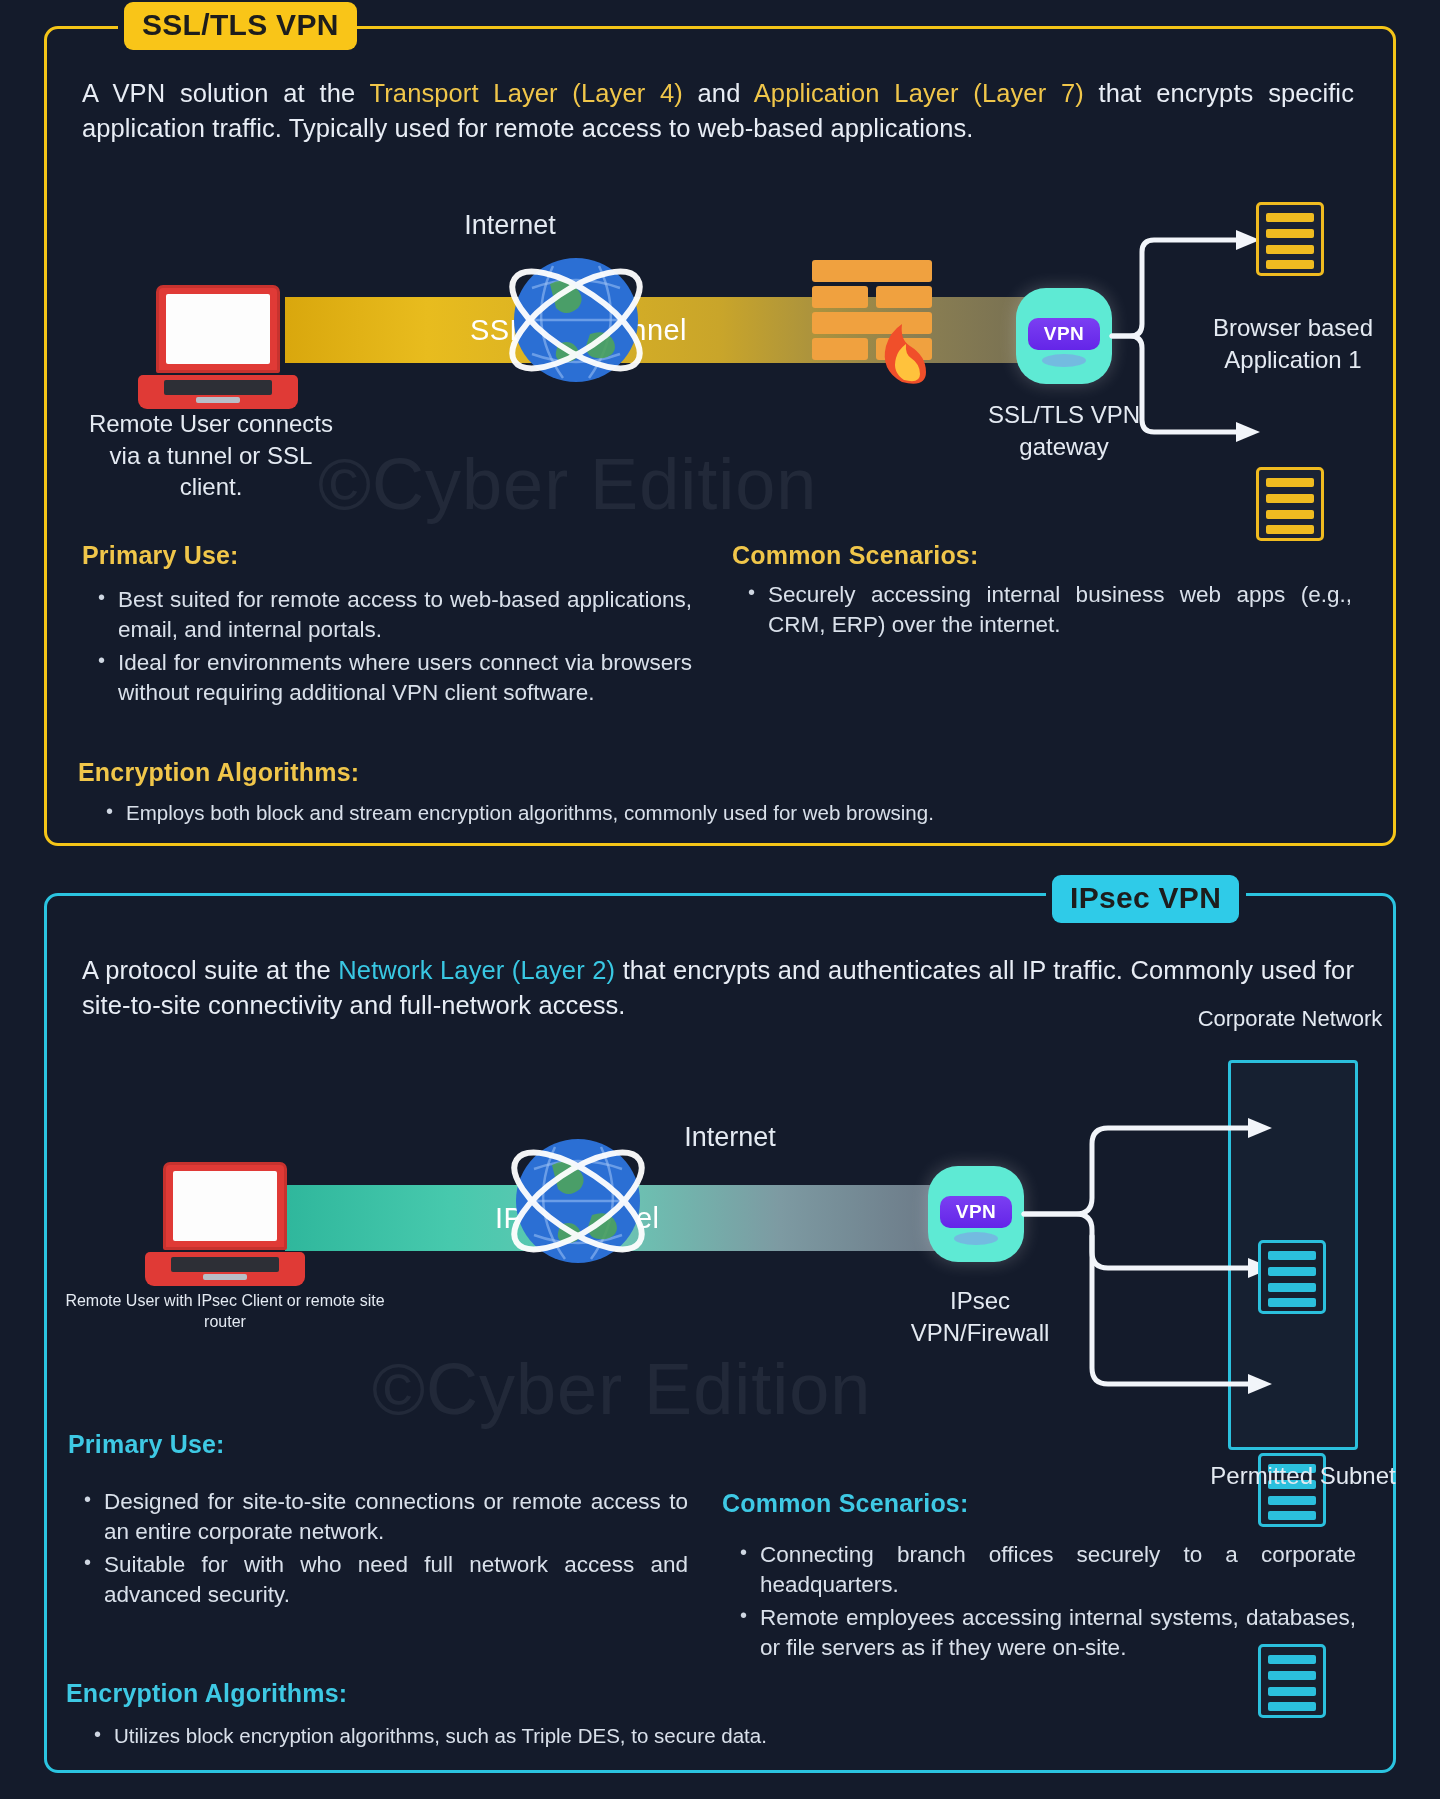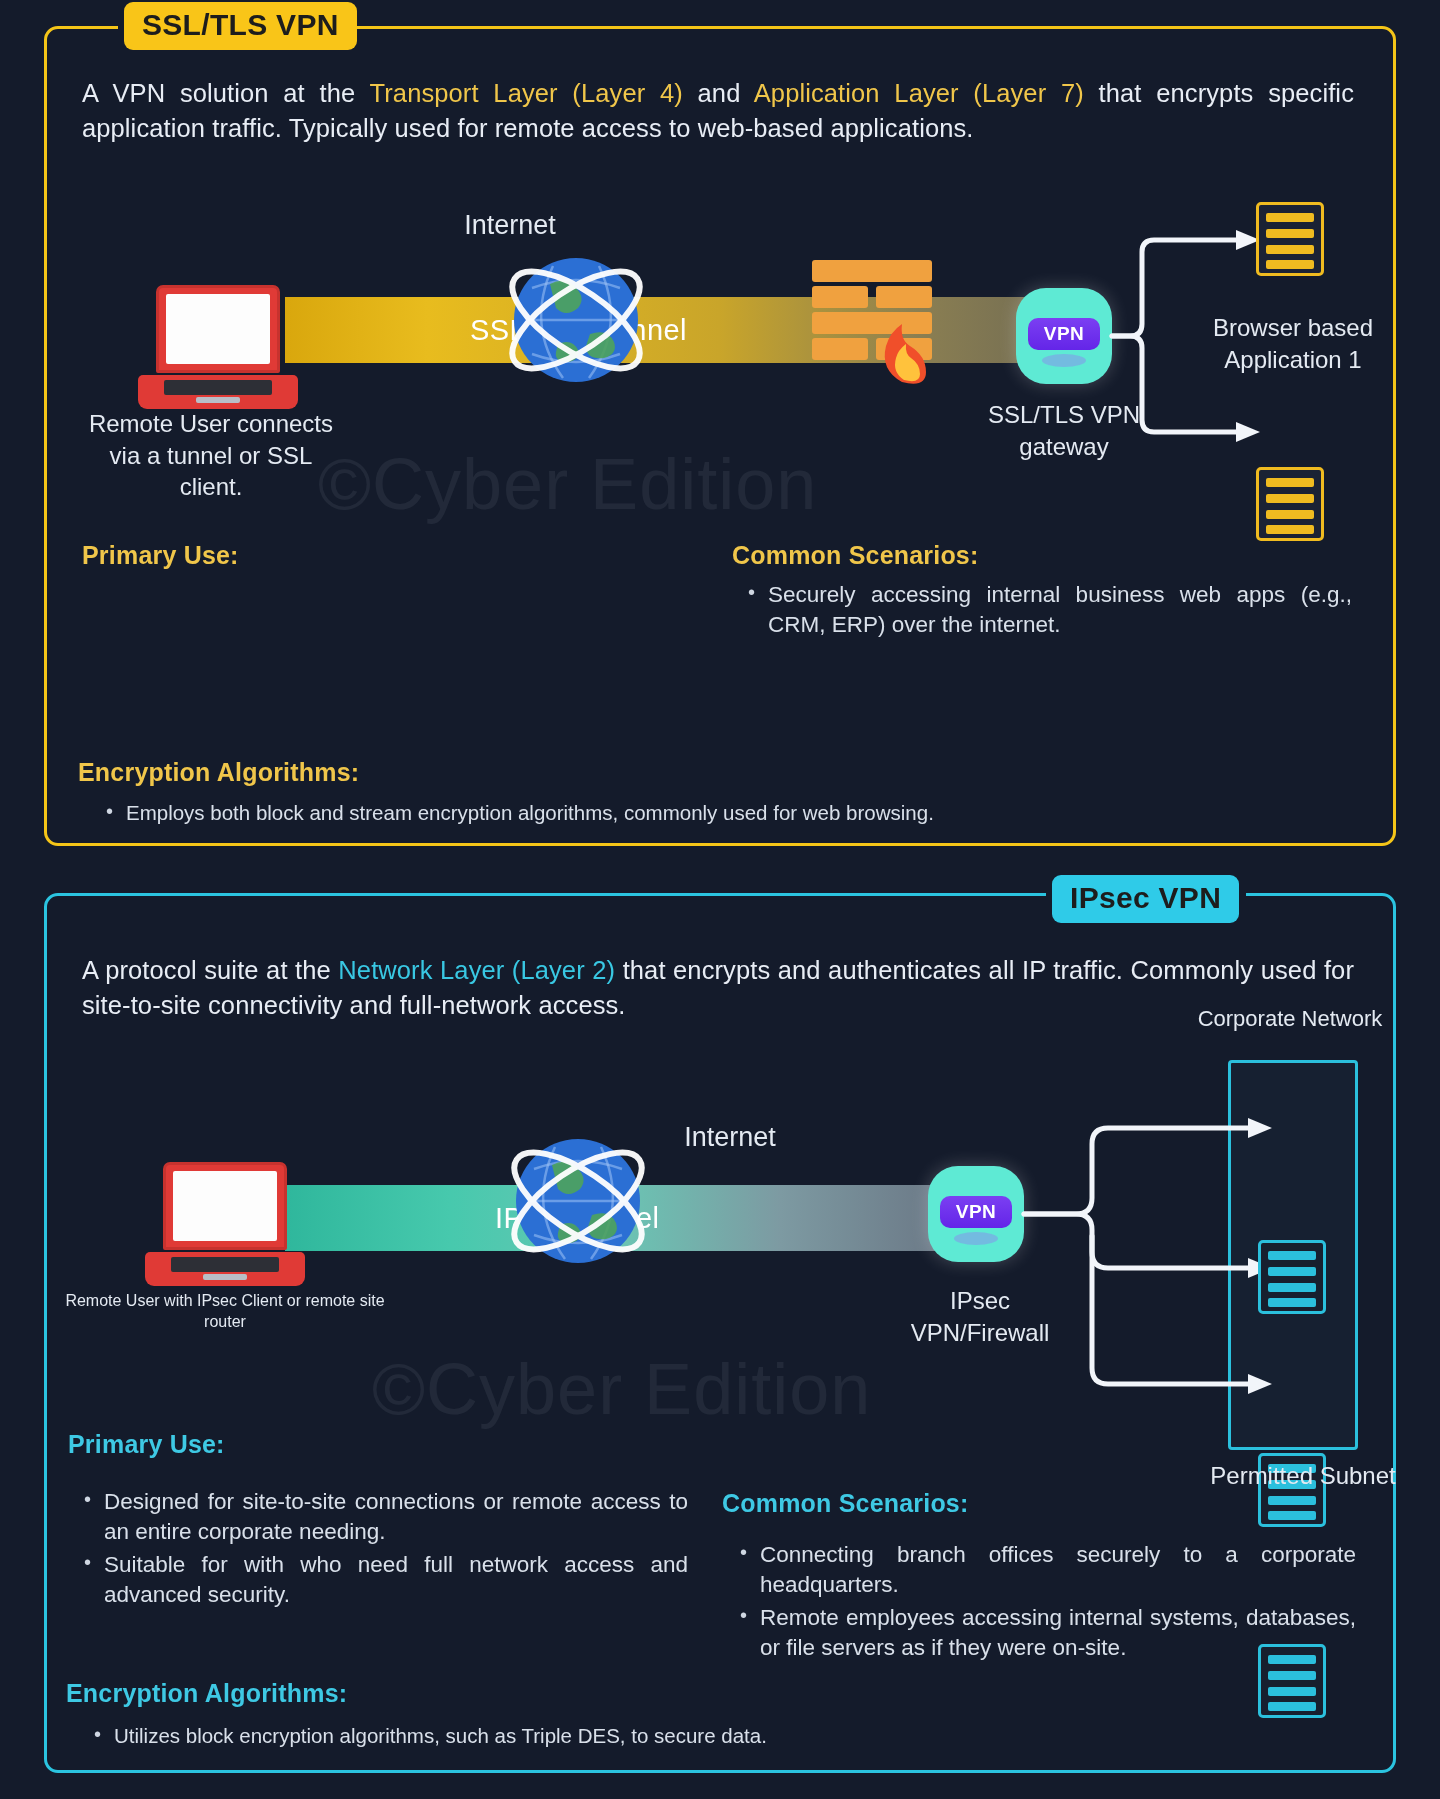--- a/index.html
+++ b/index.html
@@ -295,20 +295,24 @@
       <span style="top:24px;"></span>
       <span style="top:40px;"></span>
       <span style="top:55px;"></span>
   </div>
 
   <div class="labl" style="left:76px; top:408px; width:270px; font-size:24px;">Remote User connects via a tunnel or SSL client.</div>
 
   <div class="wm wm1">©Cyber Edition</div>
 
   <div class="sec-head y" style="left:82px; top:541px;">Primary Use:</div>
+  <ul class="bl" style="left:92px; top:585px; width:600px; font-size:22.5px;">
+    <li>Best suited for remote access to web-based applications, email, and internal portals.</li>
+    <li>Ideal for environments where users connect via browsers without requiring additional VPN client software.</li>
+  </ul>
 
   <div class="sec-head y" style="left:732px; top:541px;">Common Scenarios:</div>
   <ul class="bl" style="left:742px; top:580px; width:610px; font-size:22.5px;">
     <li>Securely accessing internal business web apps (e.g., CRM, ERP) over the internet.</li>
   </ul>
 
   <div class="sec-head y" style="left:78px; top:758px;">Encryption Algorithms:</div>
   <ul class="bl" style="left:100px; top:799px; width:1200px; font-size:20.5px;">
     <li style="text-align:left;">Employs both block and stream encryption algorithms, commonly used for web browsing.</li>
   </ul>
@@ -386,21 +390,21 @@
       <span style="top:24px;"></span>
       <span style="top:40px;"></span>
       <span style="top:55px;"></span>
   </div>
   <div class="labl" style="left:1198px; top:1460px; width:210px; font-size:24px;">Permitted Subnet</div>
 
   <div class="wm wm2">©Cyber Edition</div>
 
   <div class="sec-head c" style="left:68px; top:1430px;">Primary Use:</div>
   <ul class="bl" style="left:78px; top:1487px; width:610px; font-size:22.5px;">
-    <li>Designed for site-to-site connections or remote access to an entire corporate needing.</li>
+    <li>Designed for site-to-site connections or remote access to an entire corporate network.</li>
     <li>Suitable for with who need full network access and advanced security.</li>
   </ul>
 
   <div class="sec-head c" style="left:722px; top:1489px;">Common Scenarios:</div>
   <ul class="bl" style="left:734px; top:1540px; width:622px; font-size:22.5px;">
     <li>Connecting branch offices securely to a corporate headquarters.</li>
     <li>Remote employees accessing internal systems, databases, or file servers as if they were on-site.</li>
   </ul>
 
   <div class="sec-head c" style="left:66px; top:1679px;">Encryption Algorithms:</div>

